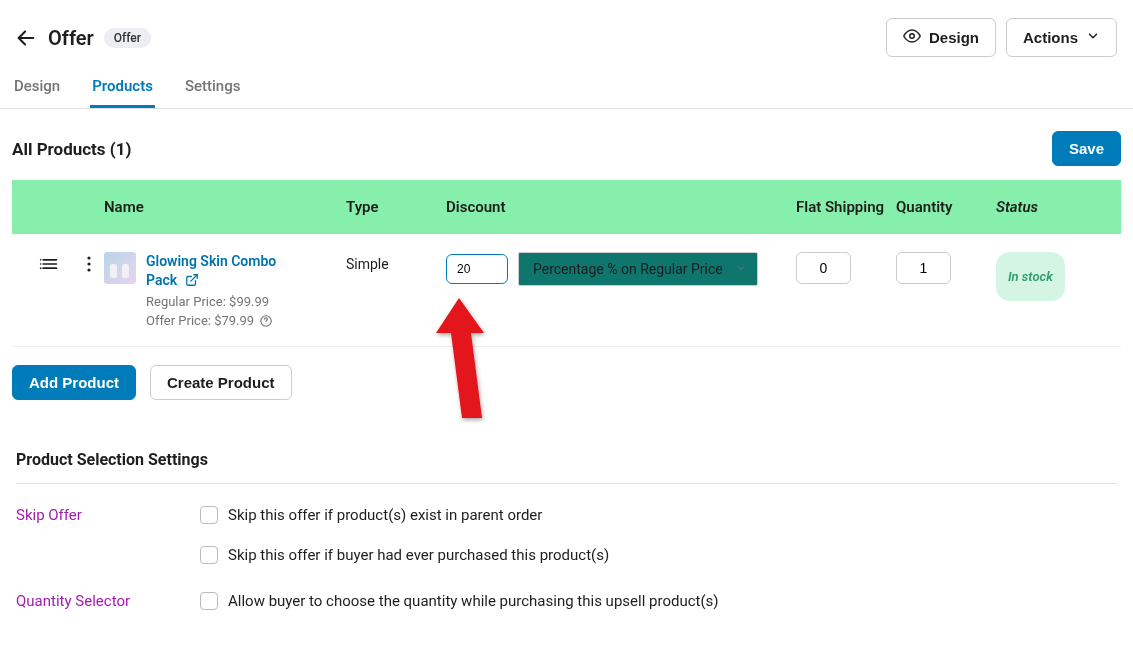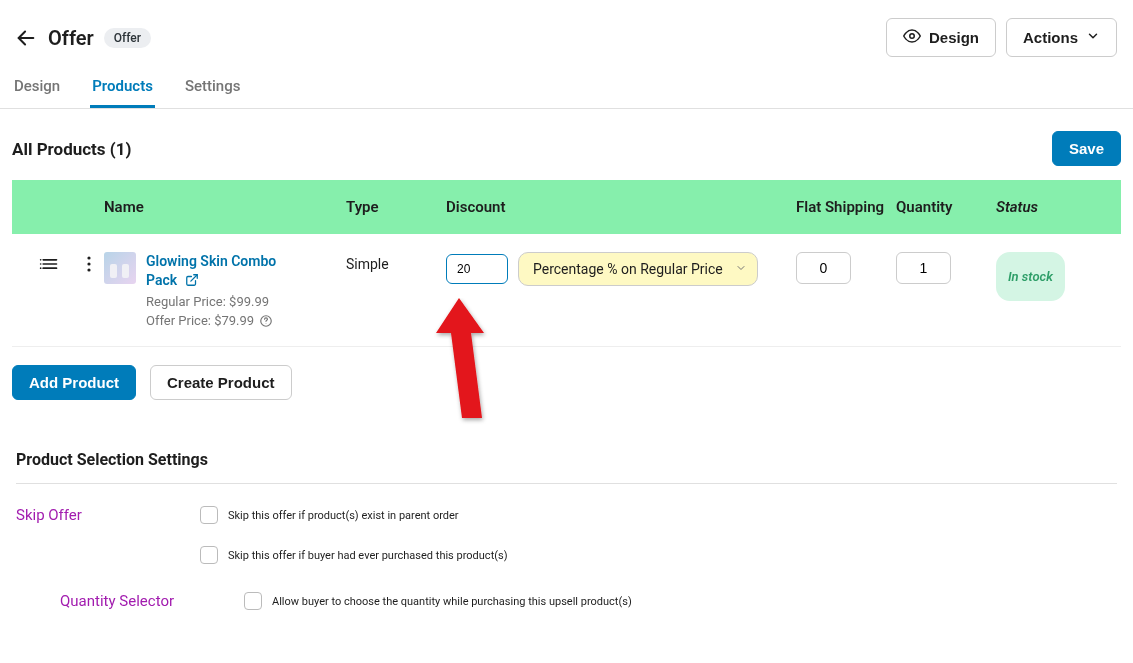--- a/index.html
+++ b/index.html
@@ -182,23 +182,23 @@
     padding: 7px 10px;
     border: 1px solid #ccc;
     border-radius: 6px;
     font-size: 14px;
     text-align: center;
     outline: none;
   }
   .select {
     padding: 8px 34px 8px 14px;
     border: 1px solid #ccc;
-    border-radius: 10px;
+    border-radius: 2px;
     font-size: 14px;
-    background: #fef9c3;
+    background: #0f766e;
     cursor: pointer;
     display: flex;
     align-items: center;
     gap: 8px;
     position: relative;
   }
   .select .chev {
     position: absolute;
     right: 10px;
     top: 50%;
@@ -236,21 +236,21 @@
     width: 184px;
     color: #a21caf;
     font-size: 15px;
   }
   .setting-options { flex: 1; }
   .checkbox-line {
     display: flex;
     align-items: center;
     gap: 10px;
     margin-bottom: 22px;
-    font-size: 11px;
+    font-size: 15px;
     color: #1e1e1e;
   }
   .checkbox {
     width: 18px; height: 18px;
     border: 1.5px solid #bbb;
     border-radius: 4px;
     cursor: pointer;
     flex-shrink: 0;
   }
   .arrow-annotation {
@@ -393,21 +393,21 @@
         <div class="checkbox"></div>
         <span>Skip this offer if product(s) exist in parent order</span>
       </div>
       <div class="checkbox-line">
         <div class="checkbox"></div>
         <span>Skip this offer if buyer had ever purchased this product(s)</span>
       </div>
     </div>
   </div>
 
-  <div class="setting-row" style="padding-top:6px;margin-left:44px;">
+  <div class="setting-row" style="padding-top:6px;">
     <div class="setting-label">Quantity Selector</div>
     <div class="setting-options">
       <div class="checkbox-line">
         <div class="checkbox"></div>
         <span>Allow buyer to choose the quantity while purchasing this upsell product(s)</span>
       </div>
     </div>
   </div>
 </div>
 

